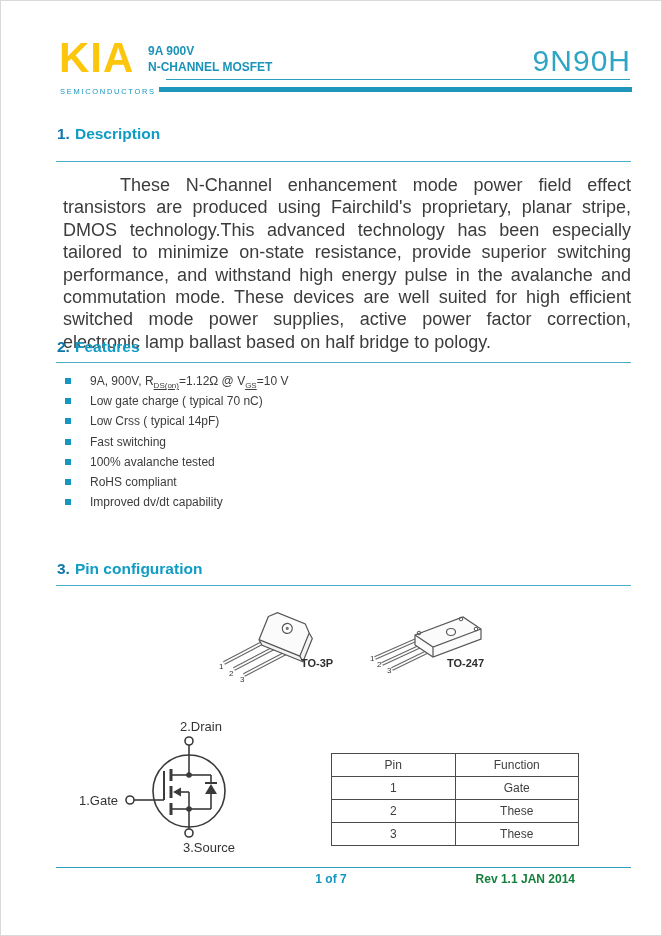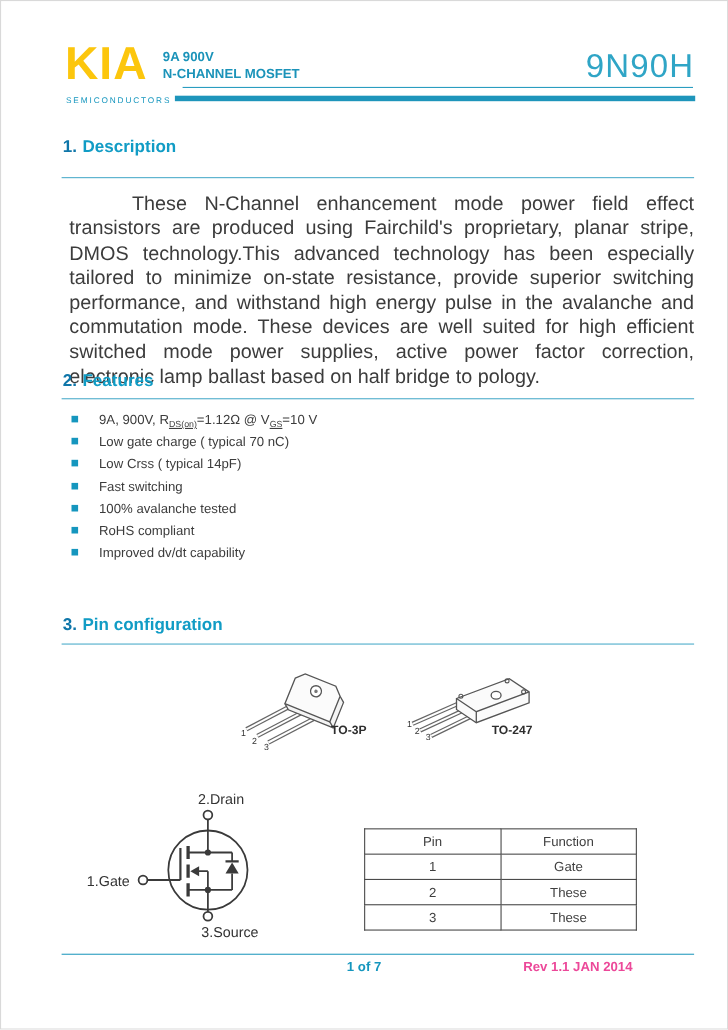--- a/index.html
+++ b/index.html
@@ -40,21 +40,21 @@
   .sym-label { font-size:13px; fill:#333; }
   
   .pin-table { position:absolute; left:330px; top:752px; width:248px; border-collapse:collapse;
                font-size:12px; color:#3f3f3f; table-layout:fixed; }
   .pin-table th, .pin-table td { border:1.4px solid #4a4a4a; text-align:center; height:23px;
                font-weight:normal; padding:0; }
   
   .footer-rule { position:absolute; left:55px; right:30px; top:866px; height:1.4px; background:#2a9dc0; }
   .footer-page { position:absolute; left:0; right:0; top:871px; text-align:center;
                  font-size:12px; font-weight:bold; color:#1596be; }
-  .footer-rev  { position:absolute; right:86px; top:871px; font-size:12px; font-weight:bold; color:#ec4899; }
+  .footer-rev  { position:absolute; right:86px; top:871px; font-size:12px; font-weight:bold; color:#15803d; }
 </style>
 </head>
 <body>
 
 <div class="page">
 
   <div class="logo">KIA</div>
   <div class="tagline">SEMICONDUCTORS</div>
   <div class="hdr-mid">
     <div>9A 900V</div>

